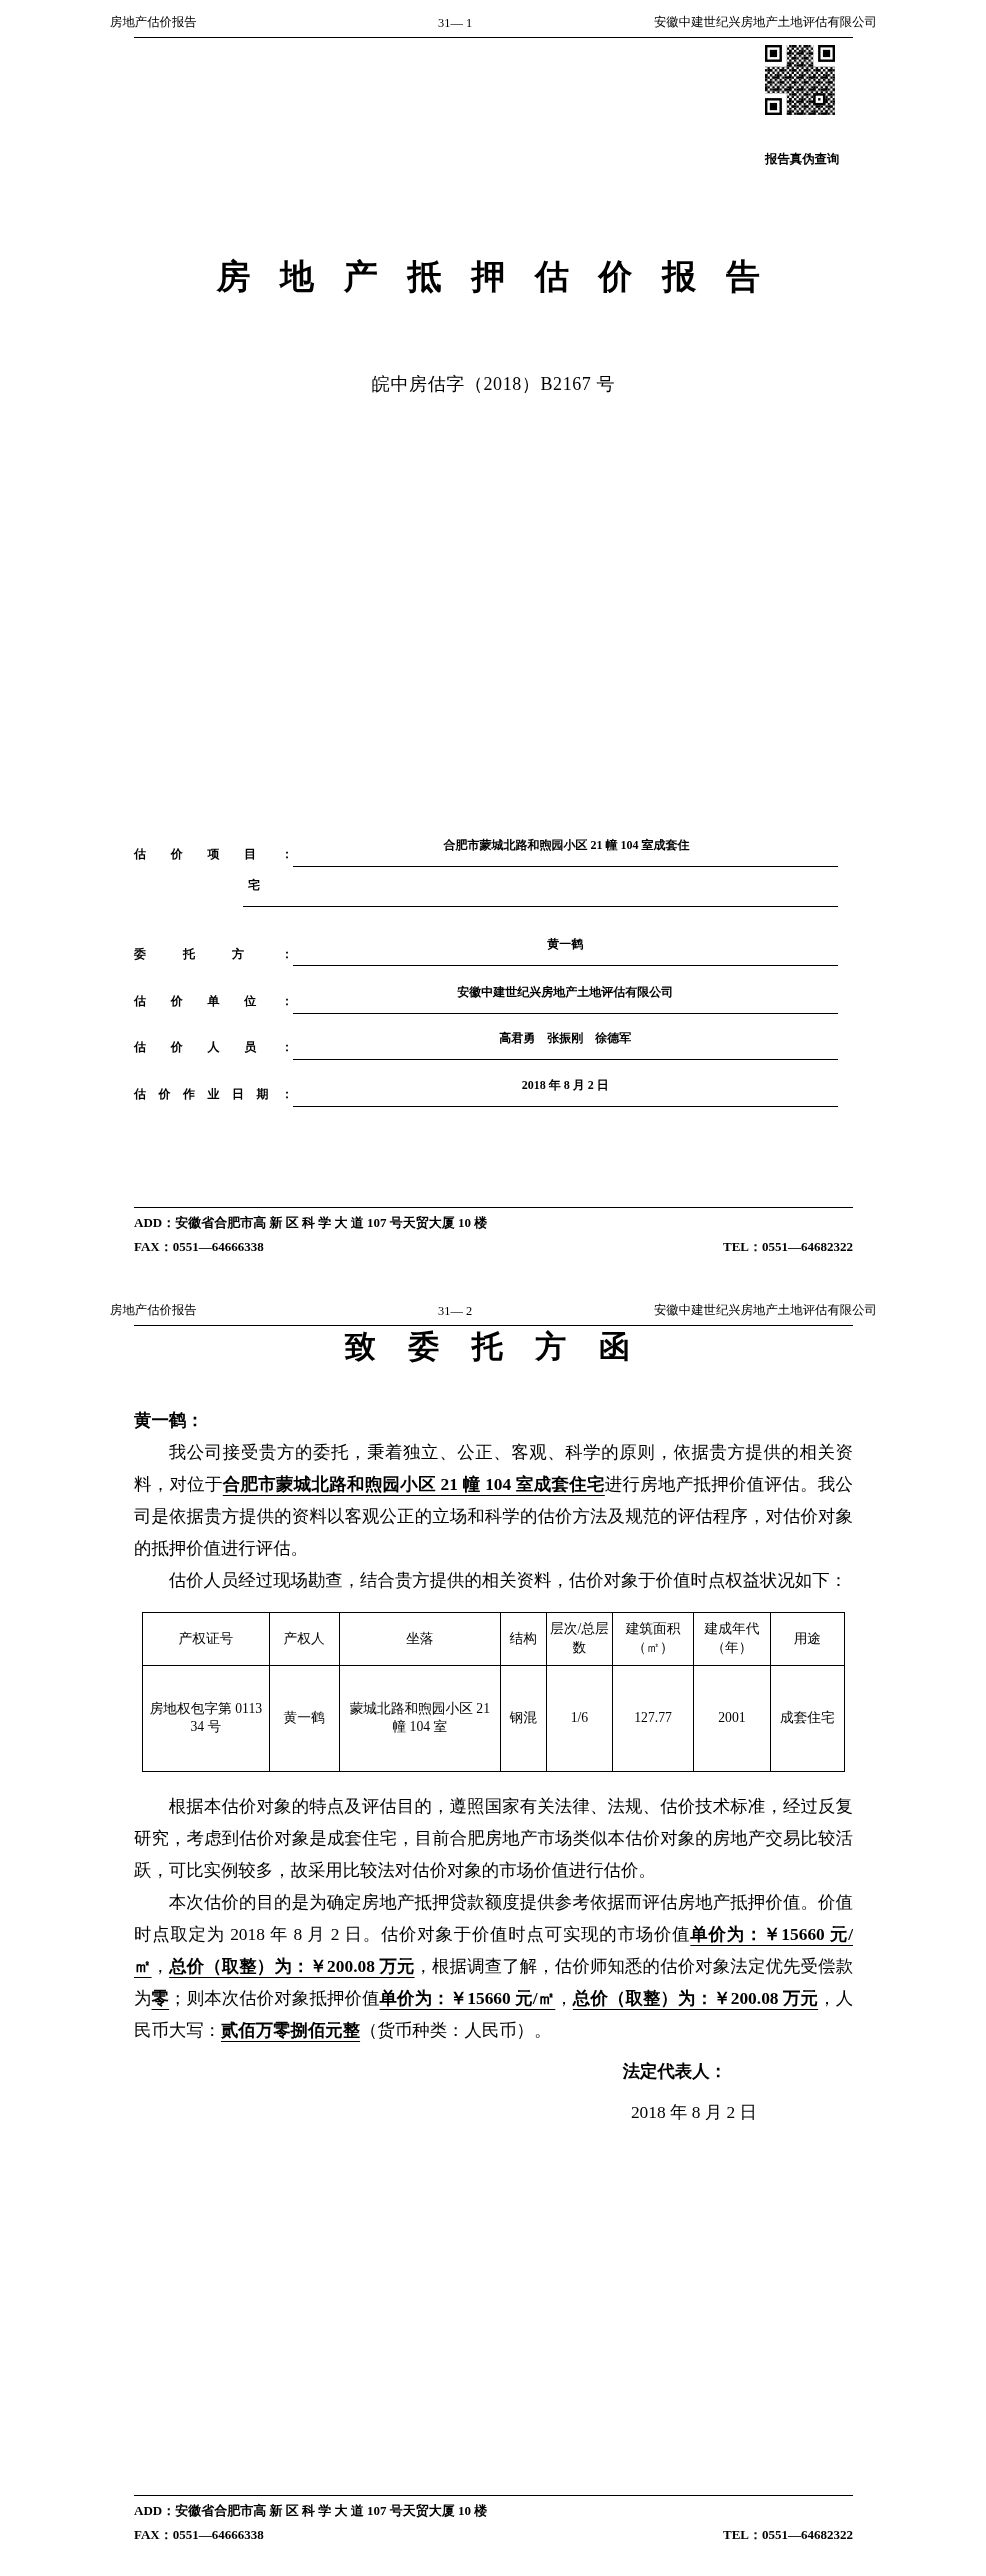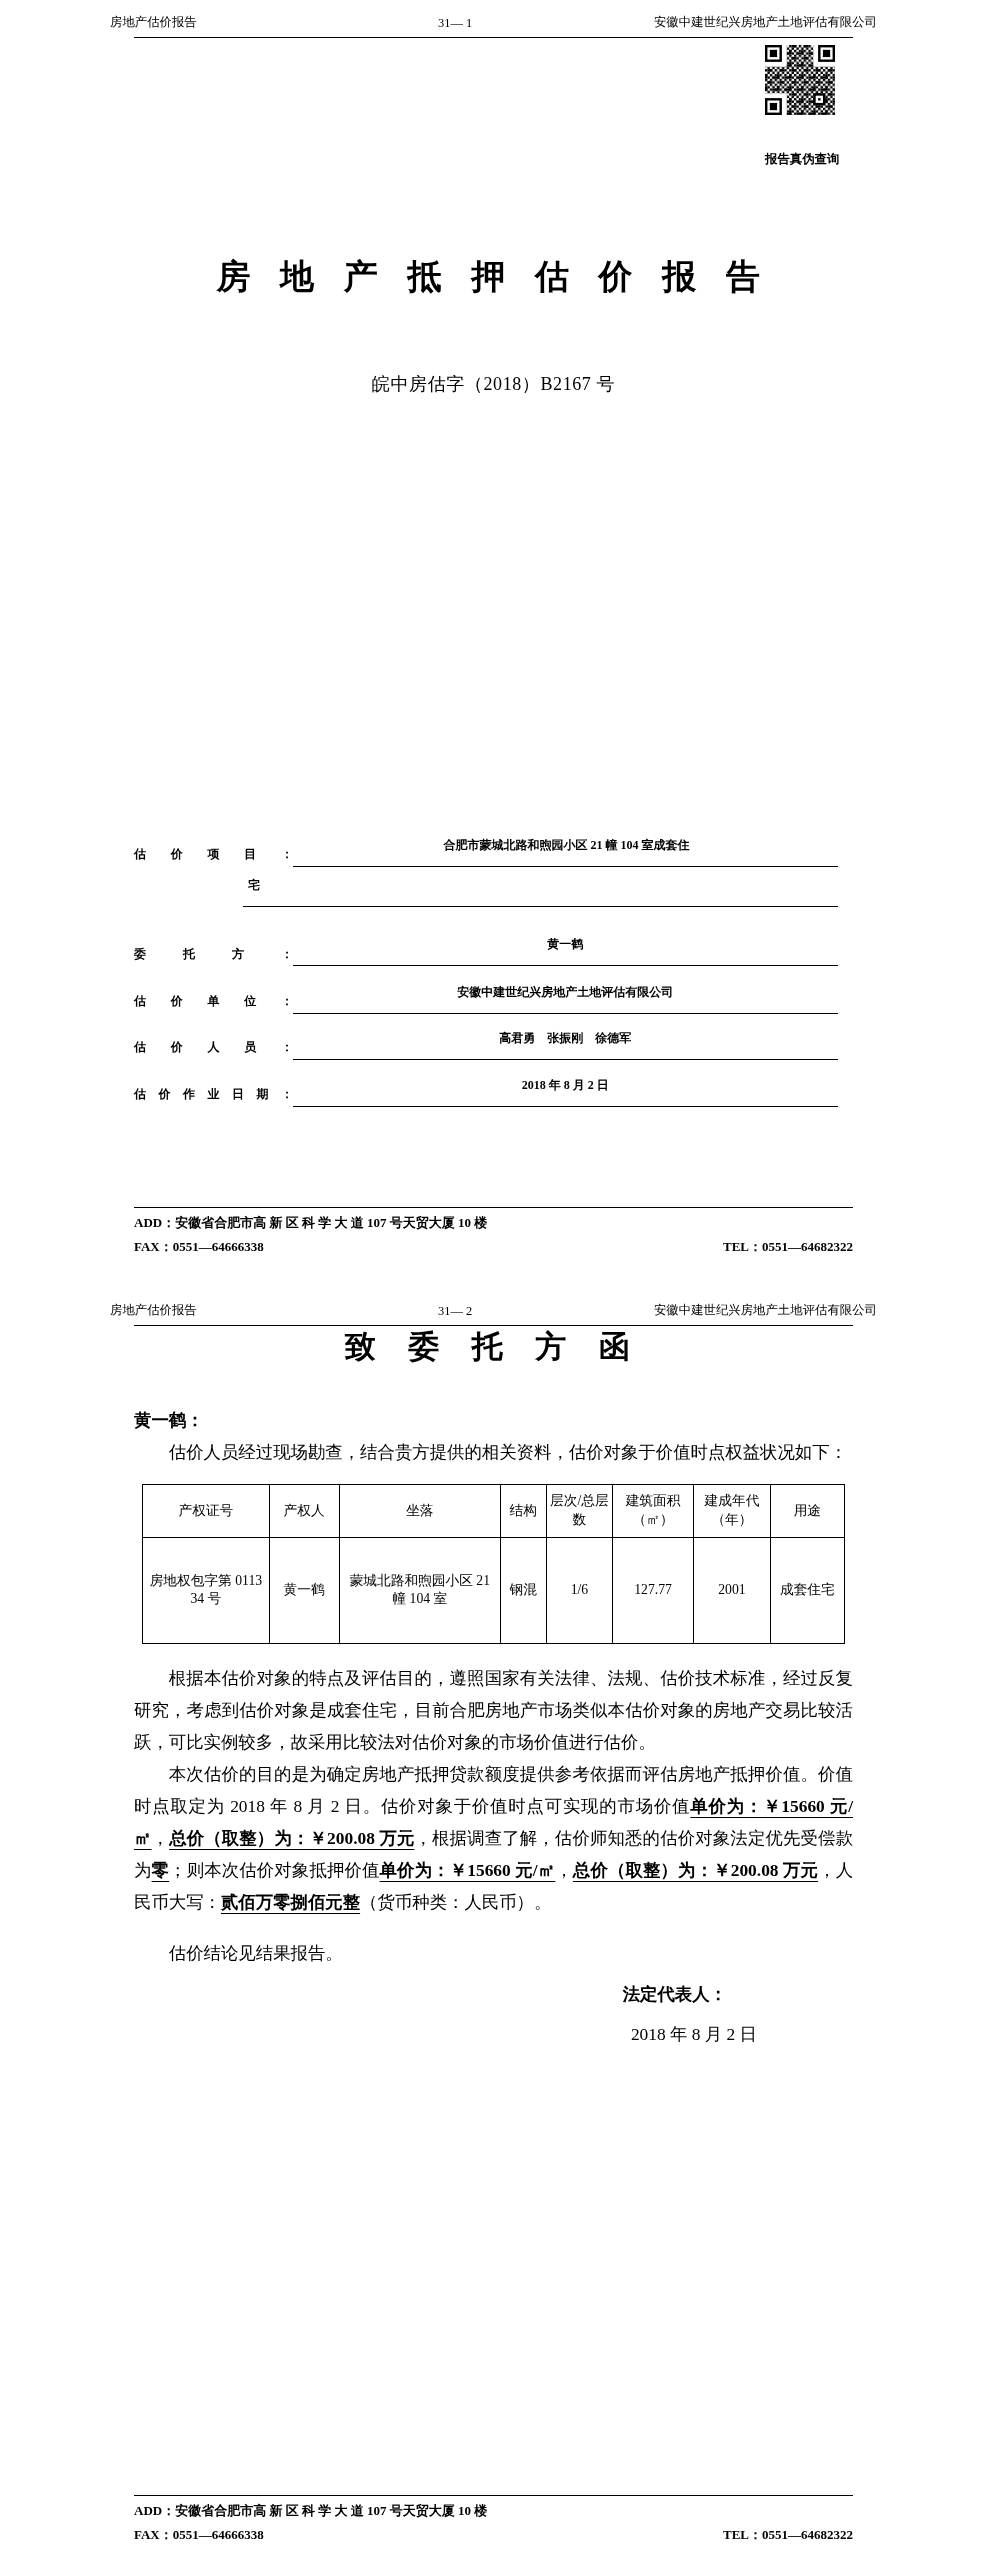--- a/index.html
+++ b/index.html
@@ -175,20 +175,21 @@
     <span class="ph-center">31— 2</span>
     <span class="ph-right">安徽中建世纪兴房地产土地评估有限公司</span>
   </div>
   <div class="header-rule"></div>
 
   <div class="content2">
     <h2 class="letter-title">致 委 托 方 函</h2>
 
     <div class="salutation">黄一鹤：</div>
 
+    <p class="body-para"><span>我公司接受贵方的委托，秉着独立、公正、客观、科学的原则，依据贵方提供的相关资料，对位于</span><span class="hl">合肥市蒙城北路和煦园小区 21 幢 104 室成套住宅</span><span>进行房地产抵押价值评估。我公司是依据贵方提供的资料以客观公正的立场和科学的估价方法及规范的评估程序，对估价对象的抵押价值进行评估。</span></p>
 
     <p class="body-para">估价人员经过现场勘查，结合贵方提供的相关资料，估价对象于价值时点权益状况如下：</p>
 
     <table class="prop-table">
       <colgroup>
         <col style="width:18%">
           <col style="width:10%">
           <col style="width:23%">
           <col style="width:6.5%">
         <col style="width:9.5%">
@@ -217,21 +218,20 @@
         <td>2001</td>
         <td>成套住宅</td>
       </tr>
     </tbody>
       </table>
 
     <p class="body-para after-table">根据本估价对象的特点及评估目的，遵照国家有关法律、法规、估价技术标准，经过反复研究，考虑到估价对象是成套住宅，目前合肥房地产市场类似本估价对象的房地产交易比较活跃，可比实例较多，故采用比较法对估价对象的市场价值进行估价。</p>
 
     <p class="body-para"><span>本次估价的目的是为确定房地产抵押贷款额度提供参考依据而评估房地产抵押价值。价值时点取定为 2018 年 8 月 2 日。估价对象于价值时点可实现的市场价值</span><span class="hl">单价为：￥15660 元/㎡</span><span>，</span><span class="hl">总价（取整）为：￥200.08 万元</span><span>，根据调查了解，估价师知悉的估价对象法定优先受偿款为</span><span class="hl">零</span><span>；则本次估价对象抵押价值</span><span class="hl">单价为：￥15660 元/㎡</span><span>，</span><span class="hl">总价（取整）为：￥200.08 万元</span><span>，人民币大写：</span><span class="hl">贰佰万零捌佰元整</span><span>（货币种类：人民币）。</span></p>
 
-    <p class="body-para conclusion">估价结论见结果报告。</p>
 
     <div class="sign-rep">法定代表人：</div>
     <div class="sign-date">2018 年 8 月 2 日</div>
   </div>
 
   <div class="page-footer">
     <div class="footer-rule"></div>
     <div class="footer-line1">ADD：安徽省合肥市高 新 区 科 学 大 道 107 号天贸大厦 10 楼</div>
     <div class="footer-line2">
       <span>FAX：0551—64666338</span>

